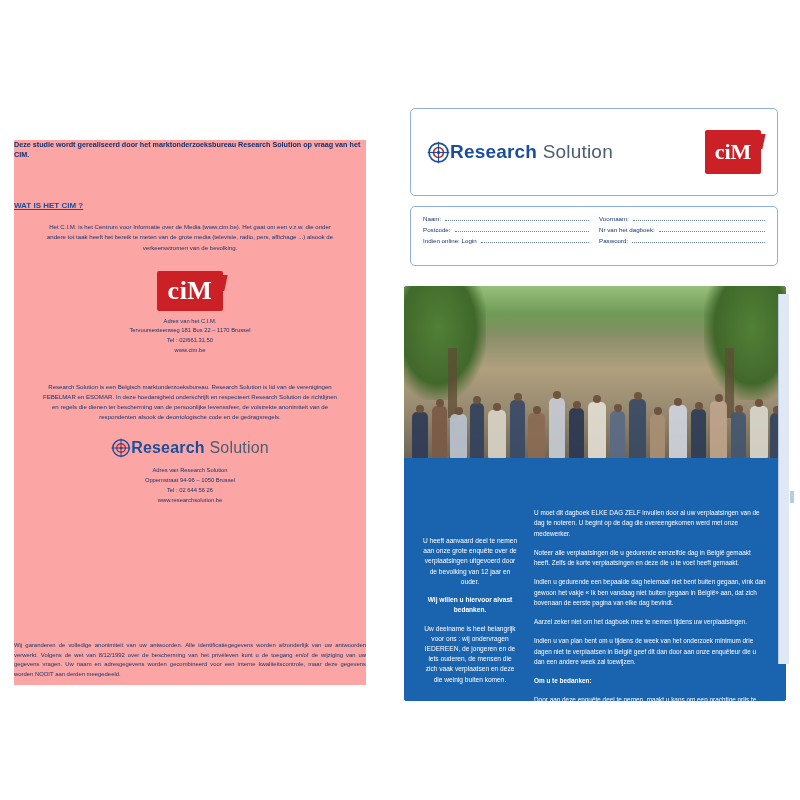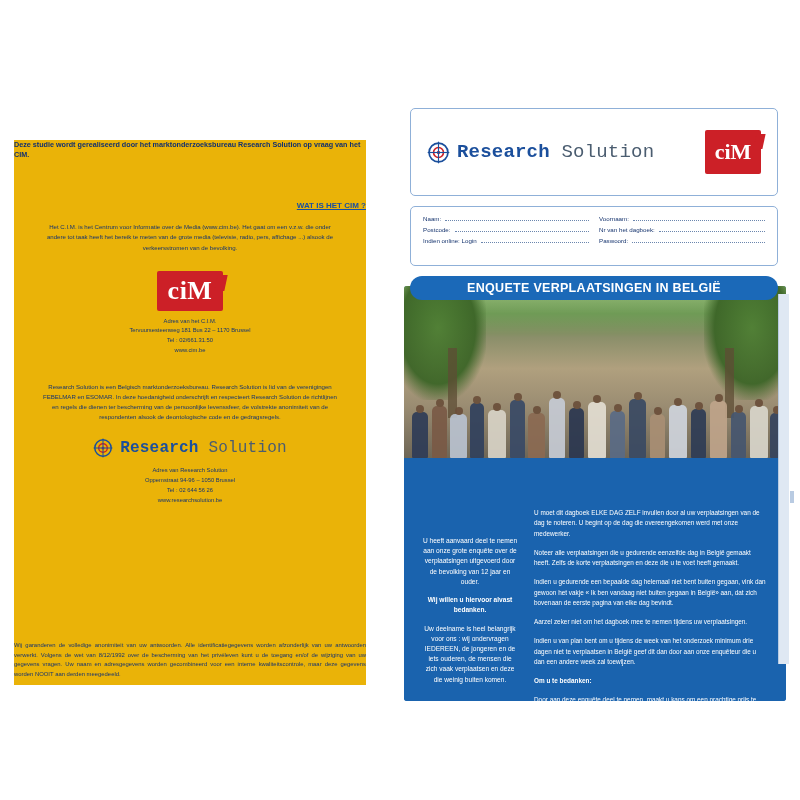--- a/index.html
+++ b/index.html
@@ -15,37 +15,37 @@
     overflow: hidden;
   }
 
   
   .left-page {
     position: absolute;
     left: 14px;
     top: 140px;
     width: 352px;
     height: 545px;
-    background: #eab308;
+    background: #fca5a5;
   }
 
   .lead-line {
     font-size: 7.2px;
     font-weight: bold;
     color: #12306e;
     line-height: 1.35;
     text-align: left;
     margin: 0 0 28px 0;
   }
 
   .sect-title {
     font-size: 8px;
     font-weight: bold;
     color: #1a4fa0;
-    text-align: right;
+    text-align: left;
     text-decoration: underline;
     margin: 0 0 12px 0;
   }
 
   .body-center {
     font-size: 6.1px;
     color: #17356f;
     text-align: center;
     line-height: 1.65;
     margin: 0 auto;
@@ -93,23 +93,21 @@
     color: #17356f;
     text-align: center;
     line-height: 1.7;
   }
 
   
   .rs-logo {
     display: flex;
     align-items: center;
     justify-content: center;
-    gap: 7px;
     margin: 16px 0 8px 0;
-    font-family: Liberation Mono, monospace;
   }
   .rs-mark {
     width: 20px;
     height: 20px;
     position: relative;
     flex: none;
   }
   .rs-word {
     font-size: 16px;
     color: #1b4f9c;
@@ -449,21 +447,20 @@
         <span class="lbl">Indien online: Login</span>
         <span class="dots"></span>
       </div>
       <div class="form-cell">
         <span class="lbl">Paswoord:</span>
         <span class="dots"></span>
       </div>
     </div>
   </div>
 
-  <div class="blue-title-bar">ENQUETE VERPLAATSINGEN IN BELGIË</div>
 
   <div class="photo-panel">
     <div class="photo">
       <div class="tree-l"></div>
       <div class="tree-r"></div>
       <div class="trunk a"></div>
       <div class="trunk b"></div>
       <div class="crowd">
         <div class="p" style="left:8px;  width:16px; height:46px; background:#2f3c57;"></div>
         <div class="p" style="left:28px; width:15px; height:52px; background:#7a5a46;"></div>

